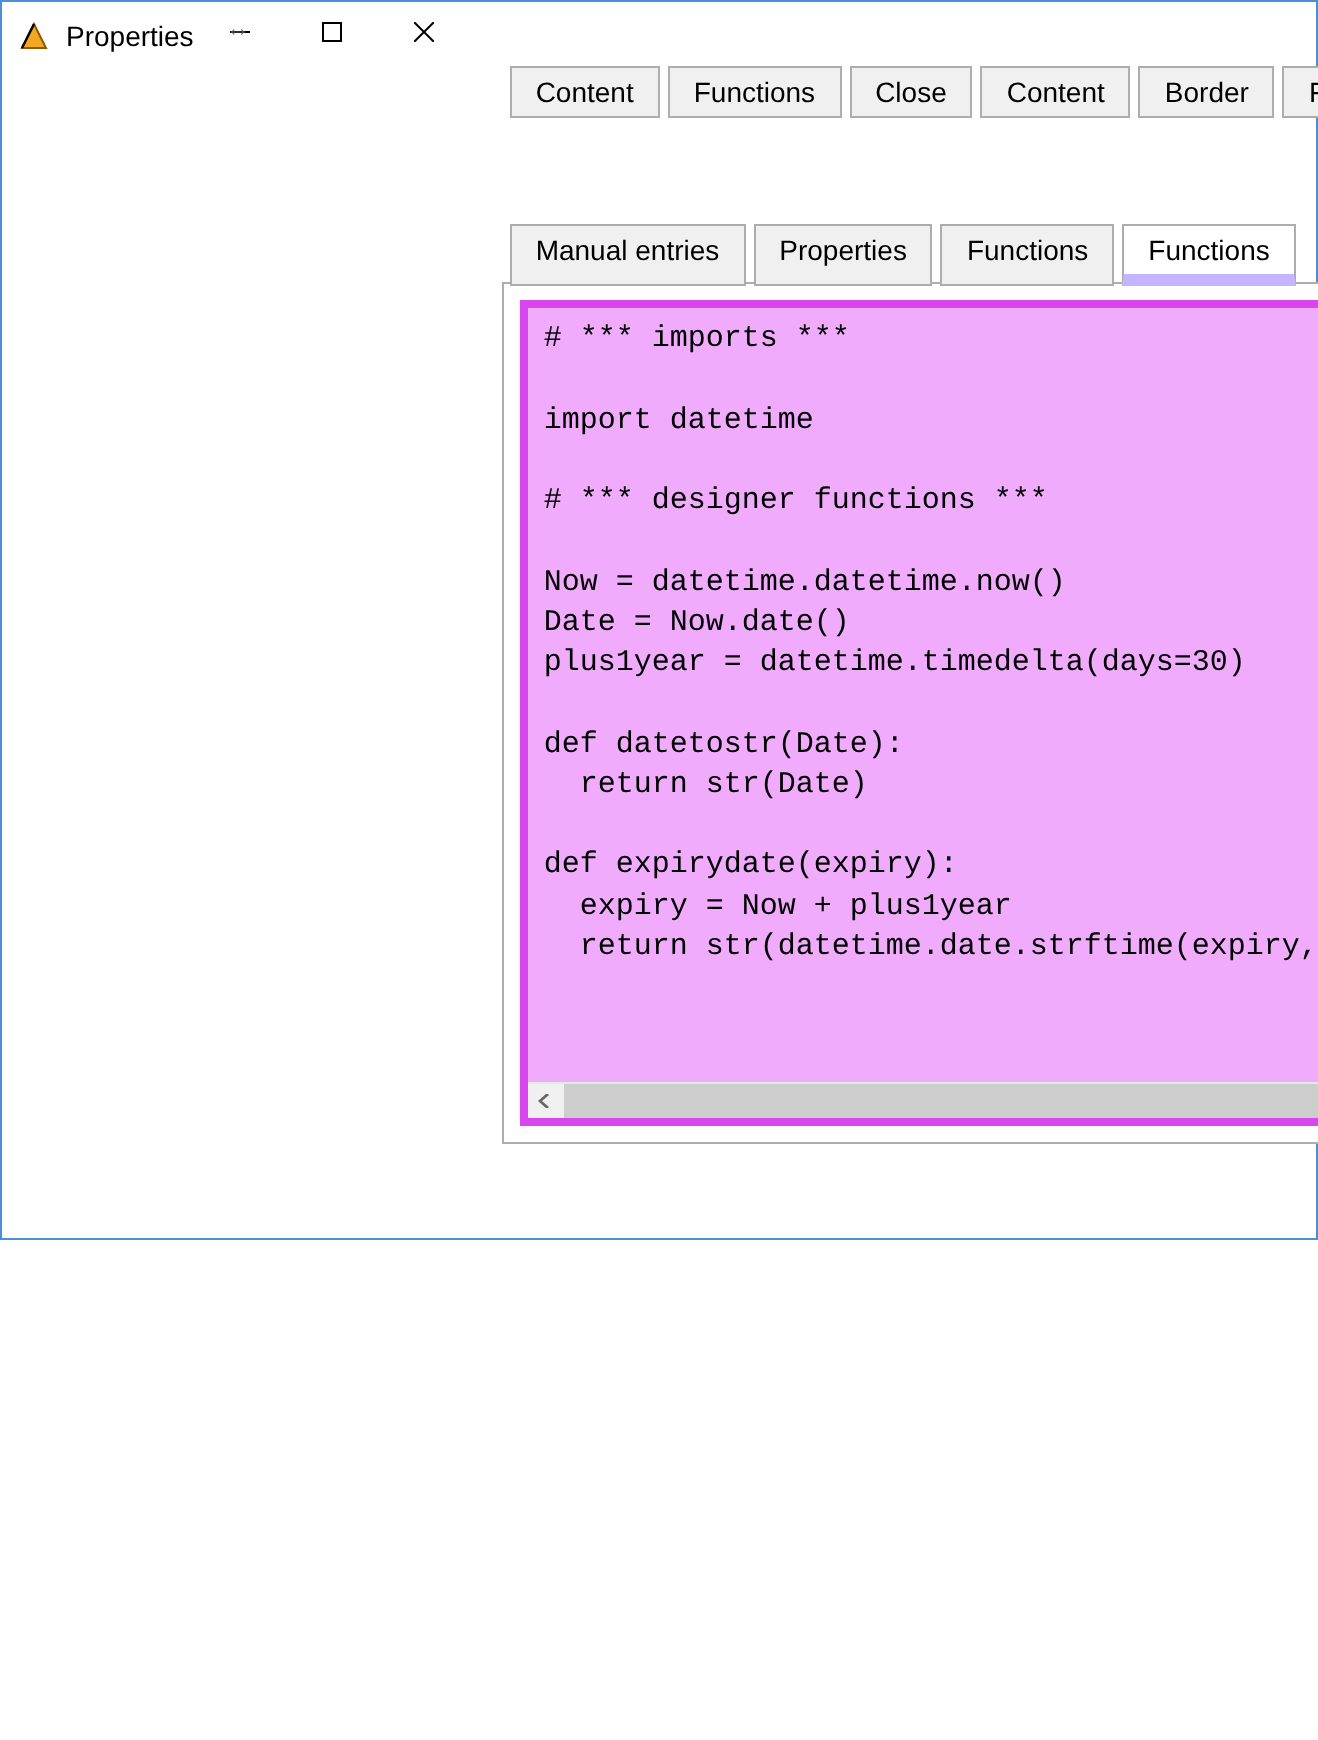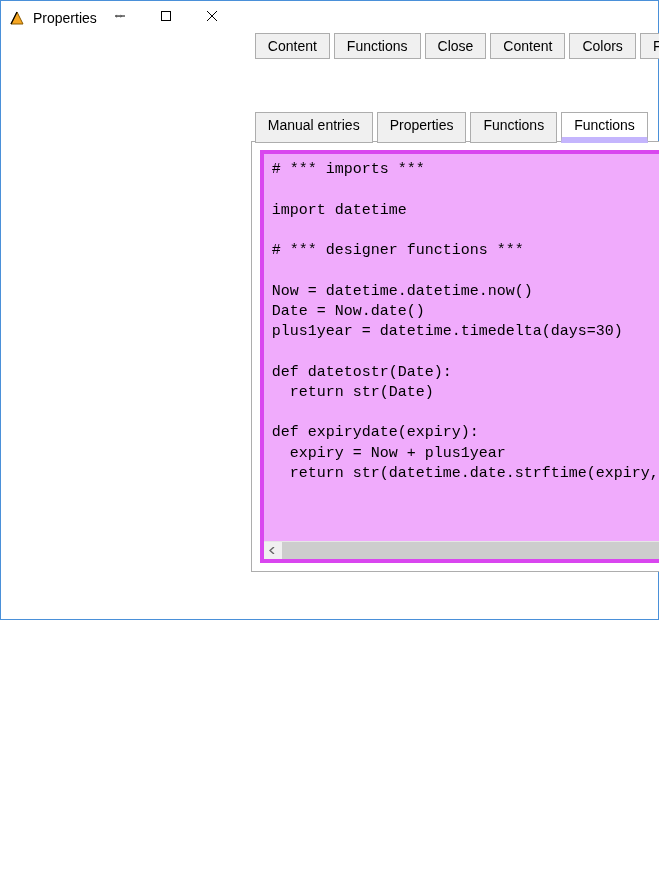--- a/index.html
+++ b/index.html
@@ -202,21 +202,21 @@
   </div>
 
   <div class="client">
 
     <div class="tabs-rows">
       <div class="tab-row row1">
         <div class="tab">Content</div>
         <div class="tab">Functions</div>
         <div class="tab">Close</div>
         <div class="tab">Content</div>
-        <div class="tab">Colors</div>
+        <div class="tab">Border</div>
         <div class="tab">Functions</div>
       </div>
       <div class="tab-row row2">
         <div class="tab">Manual entries</div>
         <div class="tab">Properties</div>
         <div class="tab">Functions</div>
         <div class="tab active">Functions</div>
       </div>
     </div>
 

